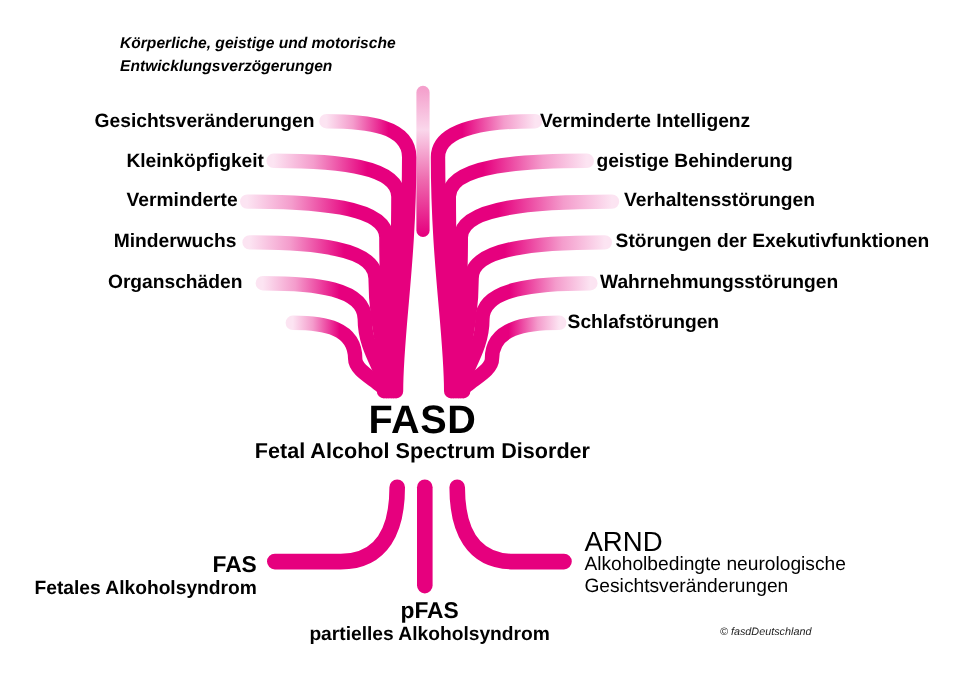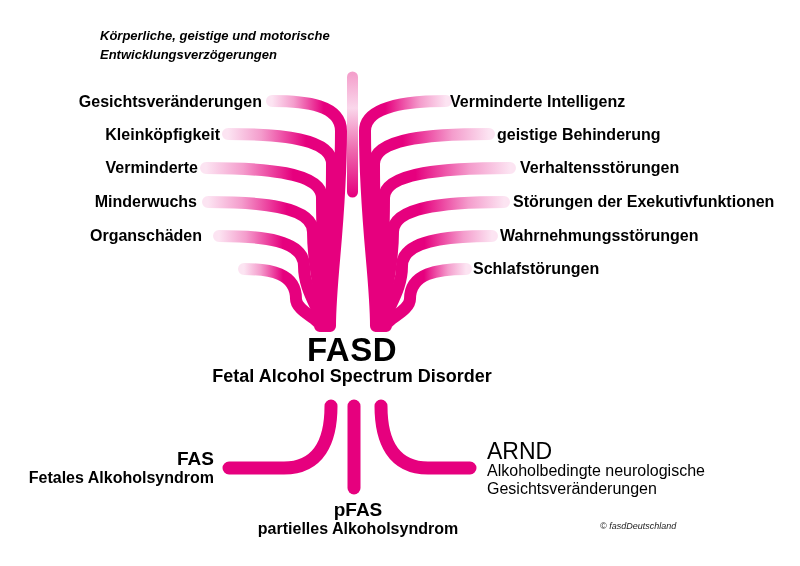--- a/index.html
+++ b/index.html
@@ -17,21 +17,21 @@
     position: absolute; left: 100px; top: 26px; width: 505px;
     font-weight: bold; font-size: 13px; line-height: 19px; font-style: italic;
   }
   .fx { position: absolute; font-size: 16px; font-weight: bold; white-space: nowrap; }
   .center-block {
     position: absolute; left: 102px; top: 333px; width: 500px; text-align: center;
   }
   .center-block .acronym-main { font-weight: bold; font-size: 33px; line-height: 34px; letter-spacing: 0.5px; }
   .center-block .subtitle { font-weight: bold; font-size: 18px; line-height: 18px; }
   .center-block .subtitle.first { margin-top: 4px; }
-  .fas-block { position: absolute; right: 586px; top: 449px; text-align: right; }
+  .fas-block { position: absolute; right: 586px; top: 462px; text-align: right; }
   .fas-block .acronym { font-weight: bold; font-size: 19px; line-height: 20px; }
   .fas-block .name { font-weight: bold; font-size: 16px; line-height: 18px; }
   .pfas-block { position: absolute; left: 158px; top: 500px; width: 400px; text-align: center; }
   .pfas-block .acronym { font-weight: bold; font-size: 19px; line-height: 20px; }
   .pfas-block .name { font-weight: bold; font-size: 16px; line-height: 17px; }
   .arnd-block { position: absolute; left: 487px; top: 441px; text-align: left; }
   .arnd-block .acronym { font-weight: normal; font-size: 23px; line-height: 21px; }
   .arnd-block .name { font-weight: normal; font-size: 16px; line-height: 17.5px; }
   .copyright {
     position: absolute; left: 600px; top: 521px;

